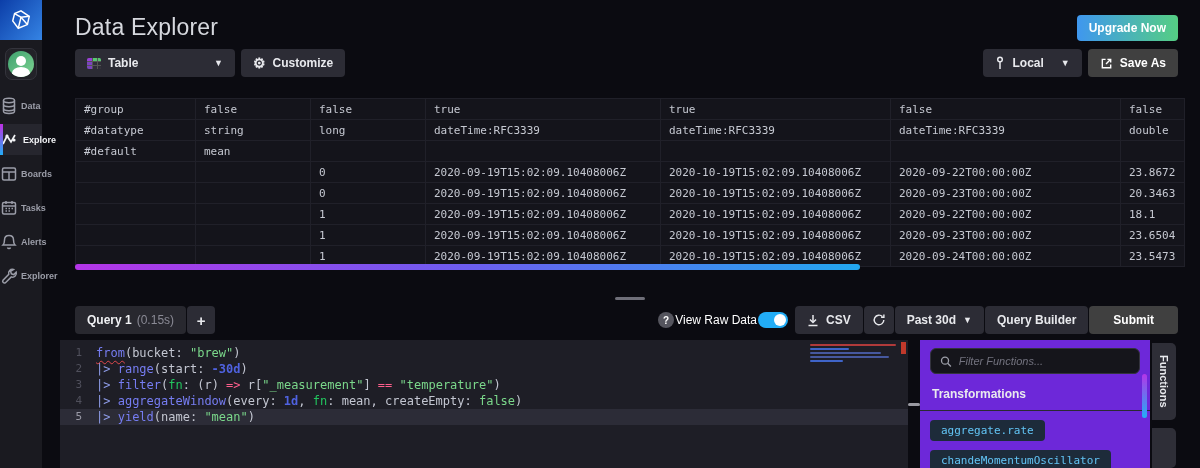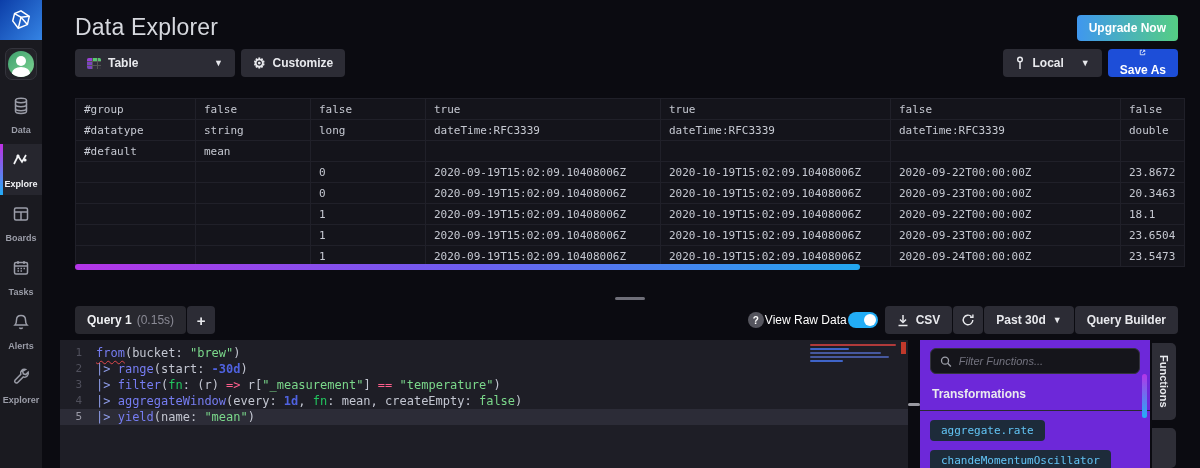--- a/index.html
+++ b/index.html
@@ -6,34 +6,34 @@
   html,body { width:1200px; height:468px; overflow:hidden; }
   body { background:#0b0b11; font-family:"Liberation Sans", sans-serif; color:#d5d7de; display:flex; }
 
   
   .sidebar { width:42px; background:#1a1a20; display:flex; flex-direction:column; align-items:center; flex:none; }
   .logo { width:42px; height:40px; background:linear-gradient(130deg,#0c3ea8,#3584e4); display:flex; align-items:center; justify-content:center; }
   .avatar-wrap { width:32px; height:32px; margin:8px 0 10px; border:1px solid #34343c; border-radius:7px; background:#222228; display:flex; align-items:center; justify-content:center; }
   .avatar { width:26px; height:26px; border-radius:50%; background:linear-gradient(135deg,#3ea06e,#7ed492); position:relative; overflow:hidden; }
   .avatar .head { position:absolute; left:8px; top:5px; width:10px; height:10px; border-radius:50%; background:#fff; }
   .avatar .body { position:absolute; left:4px; top:16px; width:18px; height:12px; border-radius:50% 50% 0 0; background:#fff; }
-  .nav-item { width:42px; padding:7px 0 6px; margin-bottom:3px; display:flex; flex-direction:column; align-items:center; gap:10px; color:#9b9da8; cursor:pointer; position:relative; }
+  .nav-item { width:42px; padding:7px 0 6px; margin-bottom:3px; display:flex; flex-direction:row; align-items:center; gap:3px; color:#9b9da8; cursor:pointer; position:relative; }
   .nav-item svg { stroke:#9b9da8; }
   .nav-item .nav-label { font-size:9px; font-weight:bold; }
   .nav-item.active { background:#26262e; color:#f2f3f6; }
   .nav-item.active svg { stroke:#f2f3f6; }
   .nav-item.active::before { content:""; position:absolute; left:0; top:0; bottom:0; width:3px; background:linear-gradient(180deg,#bf2fe3,#22adf6); }
 
   
   .main { flex:1; display:flex; flex-direction:column; padding-left:18px; min-width:0; }
   .header-row { display:flex; align-items:center; justify-content:space-between; padding:14px 22px 8px 15px; }
   .page-title { font-size:23px; color:#d6d8de; letter-spacing:.2px; }
   .btn { display:inline-flex; align-items:center; gap:7px; background:#2c2c35; color:#e8e9ed; font-size:12px; font-weight:bold; border:none; border-radius:4px; height:28px; padding:0 12px; cursor:pointer; font-family:"Liberation Sans",sans-serif; }
   .btn-gradient { background:linear-gradient(90deg,#3f97ef,#55ce83); color:#fff; height:26px; }
-  .btn-blue { background:#1d4ed8; color:#fff;flex-direction:column; }
+  .btn-blue { background:#404040; color:#fff; }
   .caret { font-size:9px; color:#e8e9ed; }
 
   .controls-row { display:flex; align-items:center; justify-content:space-between; padding:0 22px 0 15px; margin-bottom:11px; }
   .ctl-left, .ctl-right { display:flex; align-items:center; gap:6px; }
   .viewtype-dd { width:160px; justify-content:flex-start; }
   .viewtype-dd .caret { margin-left:auto; }
   .mini-table { width:14px; height:11px; border-radius:2px; overflow:hidden; display:grid; grid-template-columns:5px 1fr 1fr; grid-template-rows:3px 1fr 1fr; gap:1px; background:#555; flex:none; }
   .mini-table i:nth-child(1){background:#9a3fd8;} .mini-table i:nth-child(2){background:#57c86f;} .mini-table i:nth-child(3){background:#57c86f;}
   .mini-table i:nth-child(4){background:#7a44c0;} .mini-table i:nth-child(5){background:#2e2e38;} .mini-table i:nth-child(6){background:#2e2e38;}
   .mini-table i:nth-child(7){background:#7a44c0;} .mini-table i:nth-child(8){background:#2e2e38;} .mini-table i:nth-child(9){background:#2e2e38;}
@@ -361,20 +361,21 @@
         <svg class="icn" width="14" height="14" viewBox="0 0 16 16" fill="none" stroke="#e8e9ed" stroke-width="1.6">
           <path d="M13.5 8a5.5 5.5 0 1 1-1.6-3.9"></path>
             <polyline points="13.6,1.6 13.6,4.8 10.4,4.8" fill="none"></polyline>
         </svg>
       </button>
       <button class="btn">
         <span>Past 30d</span>
         <span class="caret">▼</span>
       </button>
       <button class="btn">Query Builder</button>
+      <button class="btn btn-blue" style="padding:0 24px">Submit</button>
     </div>
   </div>
 
   <div class="editor-row">
     <div class="editor">
       <div id="code-lines">
           <div class="code-line">
             <span class="gutter">1</span>
             <span><span class="tok-fn-err">from</span><span class="tok-plain">(bucket: </span><span class="tok-str">"brew"</span><span class="tok-plain">)</span></span>
           </div>

